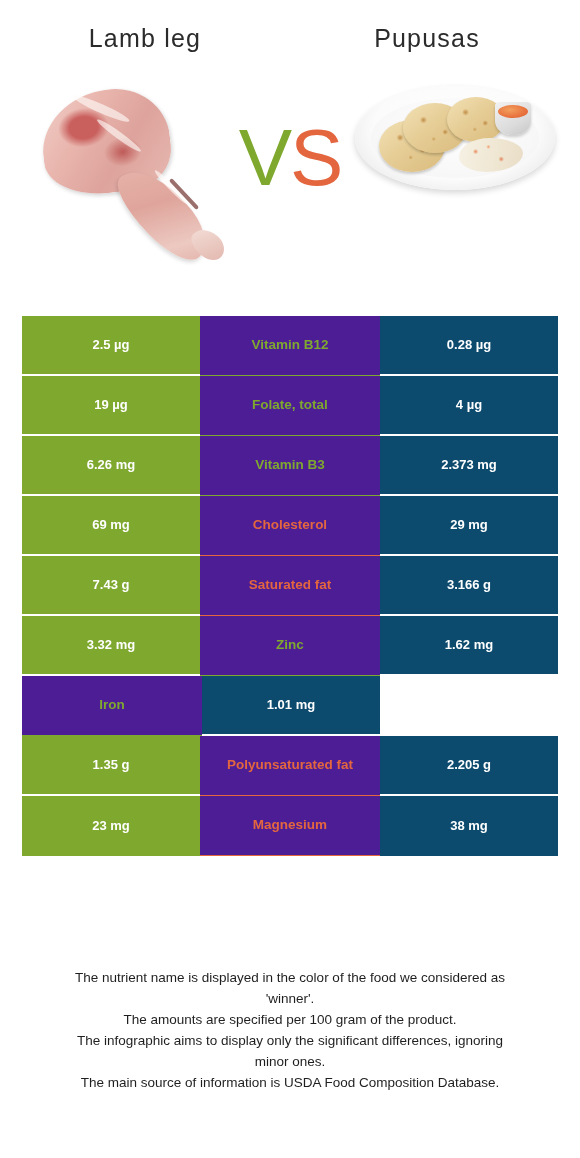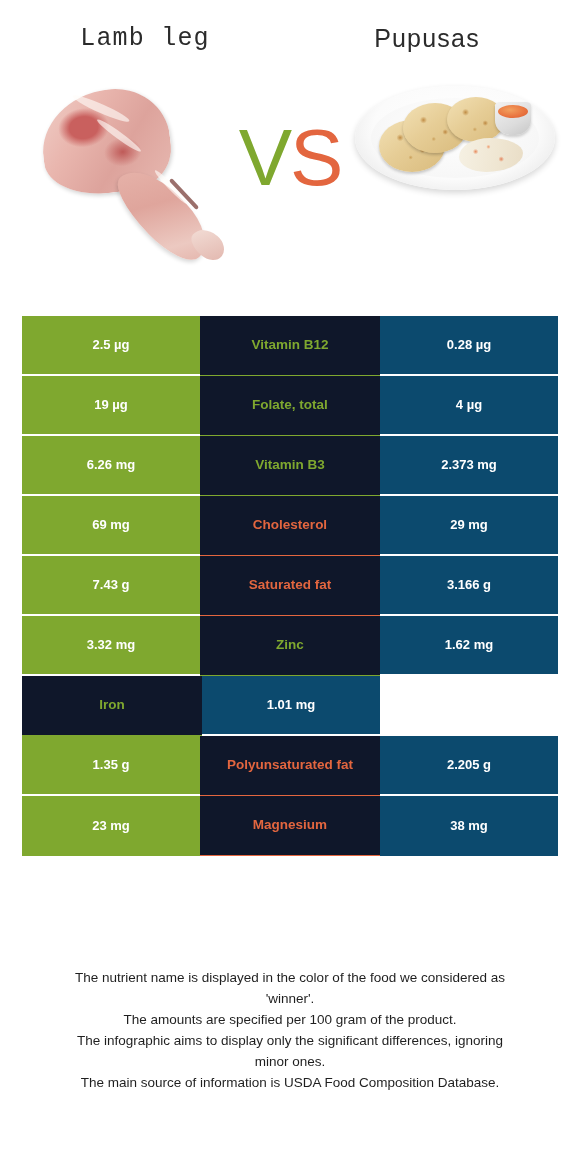--- a/index.html
+++ b/index.html
@@ -24,21 +24,21 @@
     position: absolute;
     top: 24px;
     font-family: "Liberation Sans", sans-serif;
     font-weight: 300;
     font-size: 25px;
     letter-spacing: 1.2px;
     color: #2b2b2b;
     text-align: center;
     white-space: nowrap;
   }
-  .food-title.left  { left: 0;   width: 290px; font-family: Liberation Mono, monospace; }
+  .food-title.left  { left: 0;   width: 290px; }
   .food-title.right { left: 282px; width: 290px; }
 
   .vs-wrap {
     position: absolute;
     left: 0; right: 0;
     top: 118px;
     text-align: center;
     font-size: 80px;
     font-weight: 300;
     line-height: 1;
@@ -188,21 +188,21 @@
   }
   .cell-left, .cell-right {
     width: 178px;
     color: #ffffff;
     font-weight: 600;
   }
   .cell-left  { background: #7FA82F; }
   .cell-right { background: #0c4a6e; }
   .cell-mid {
     width: 180px;
-    background: #0f172a;
+    background: #4c1d95;
     font-weight: 600;
     font-size: 13.5px;
   }
   .cell-mid.win-green  { color: #7FA82F; }
   .cell-mid.win-orange { color: #E3663F; }
 
   
   .row .cell-left,
   .row .cell-right {
     border-bottom: 2px solid #ffffff;

